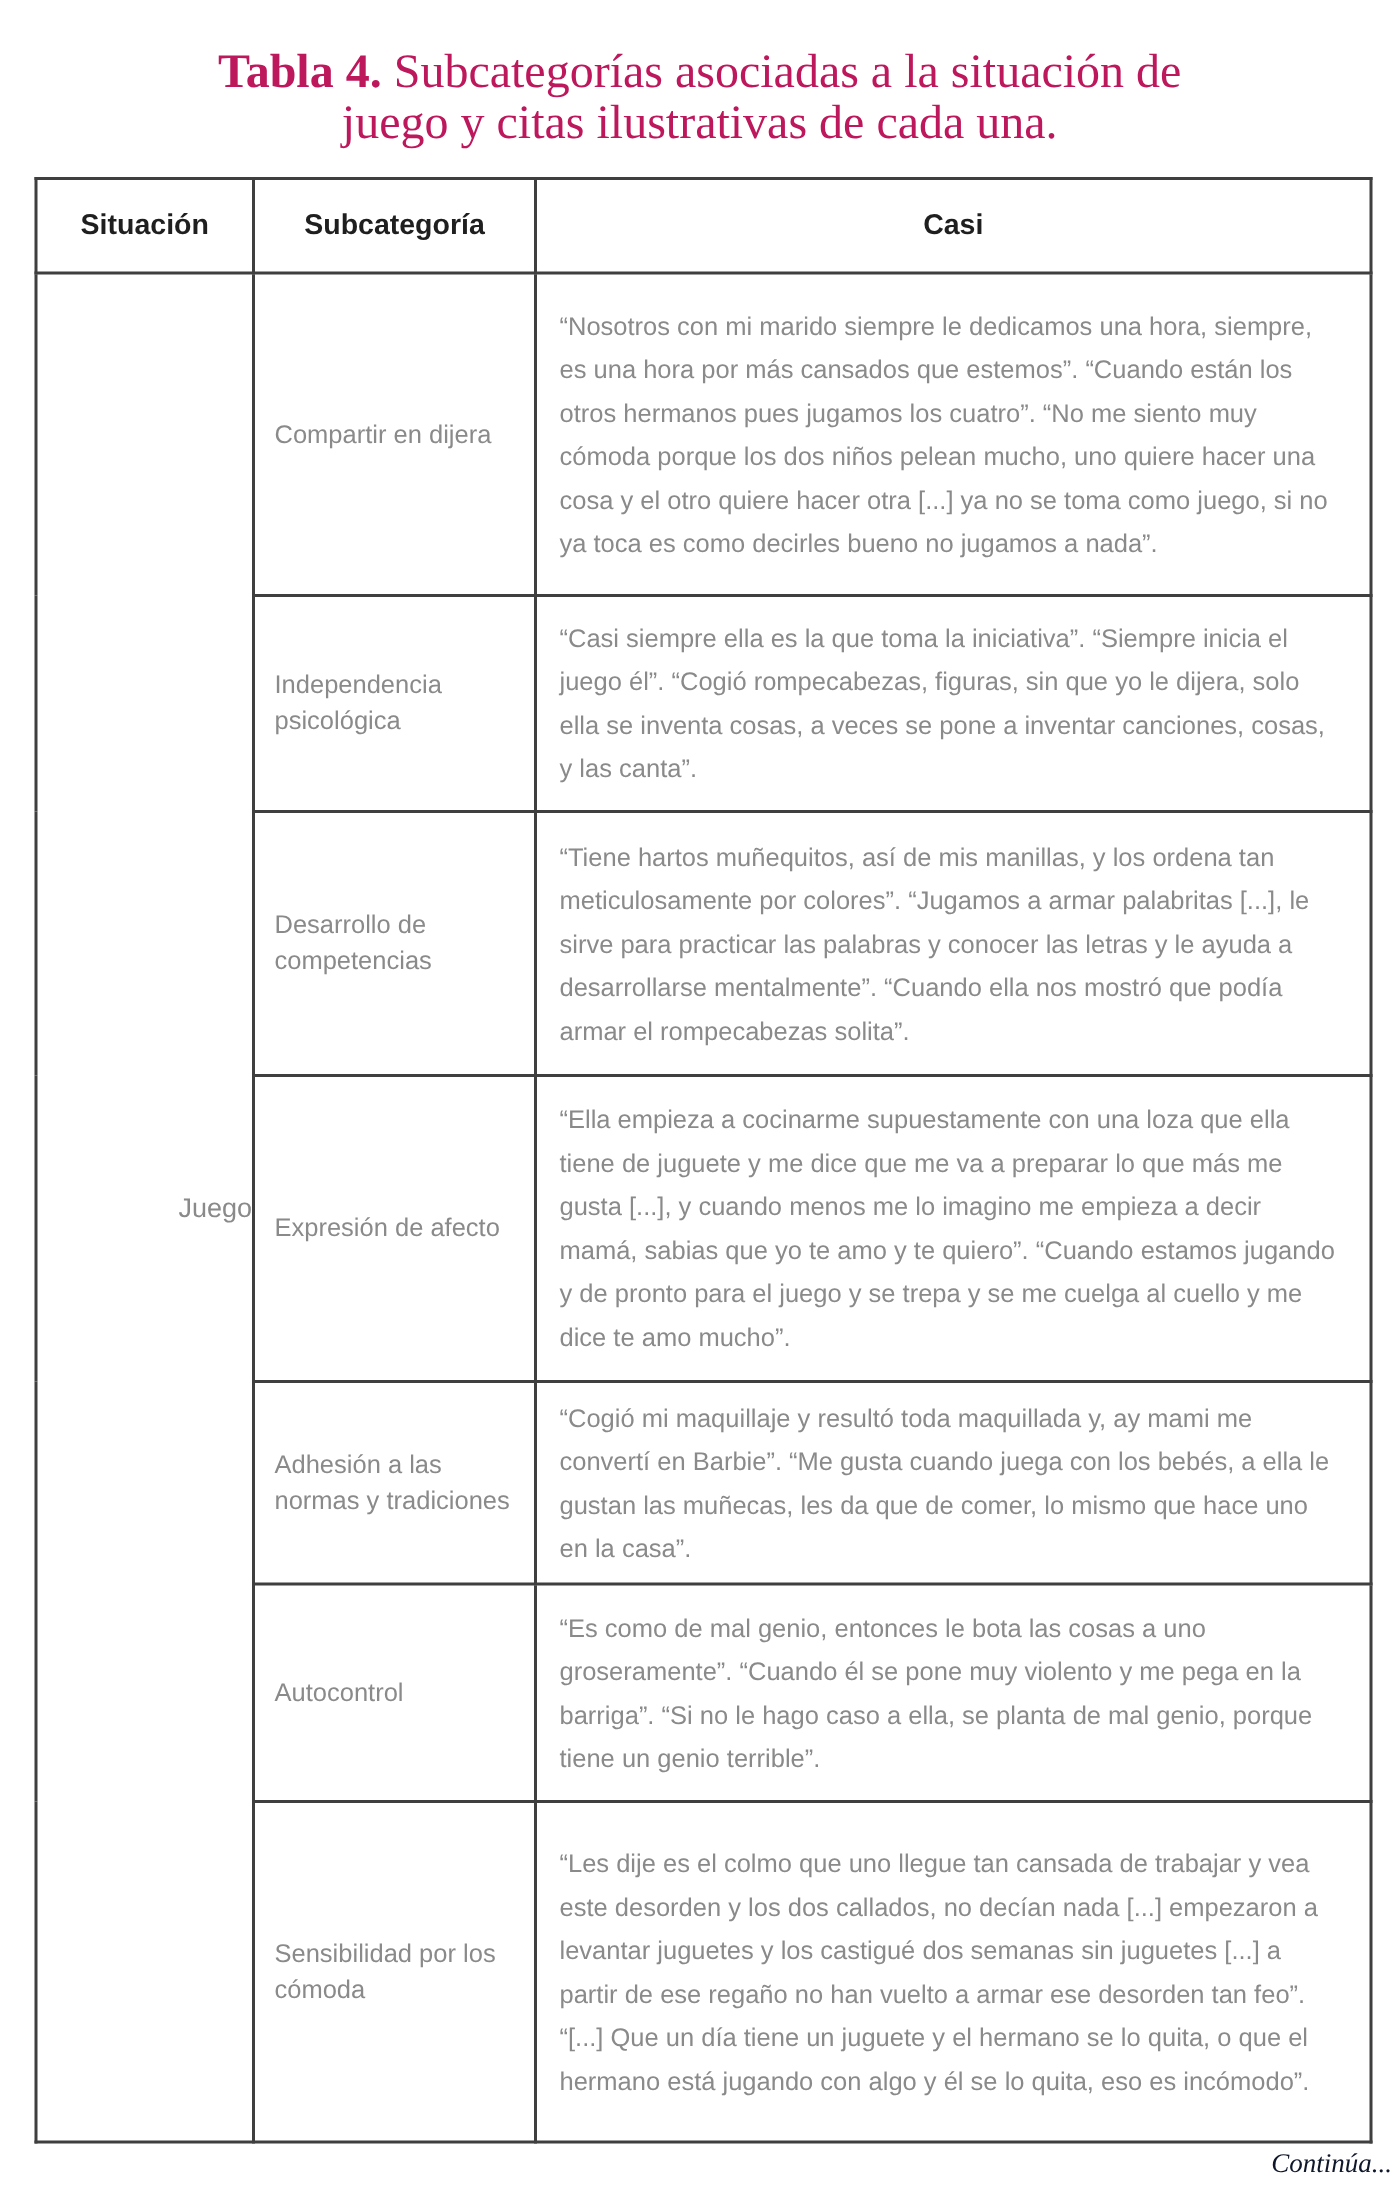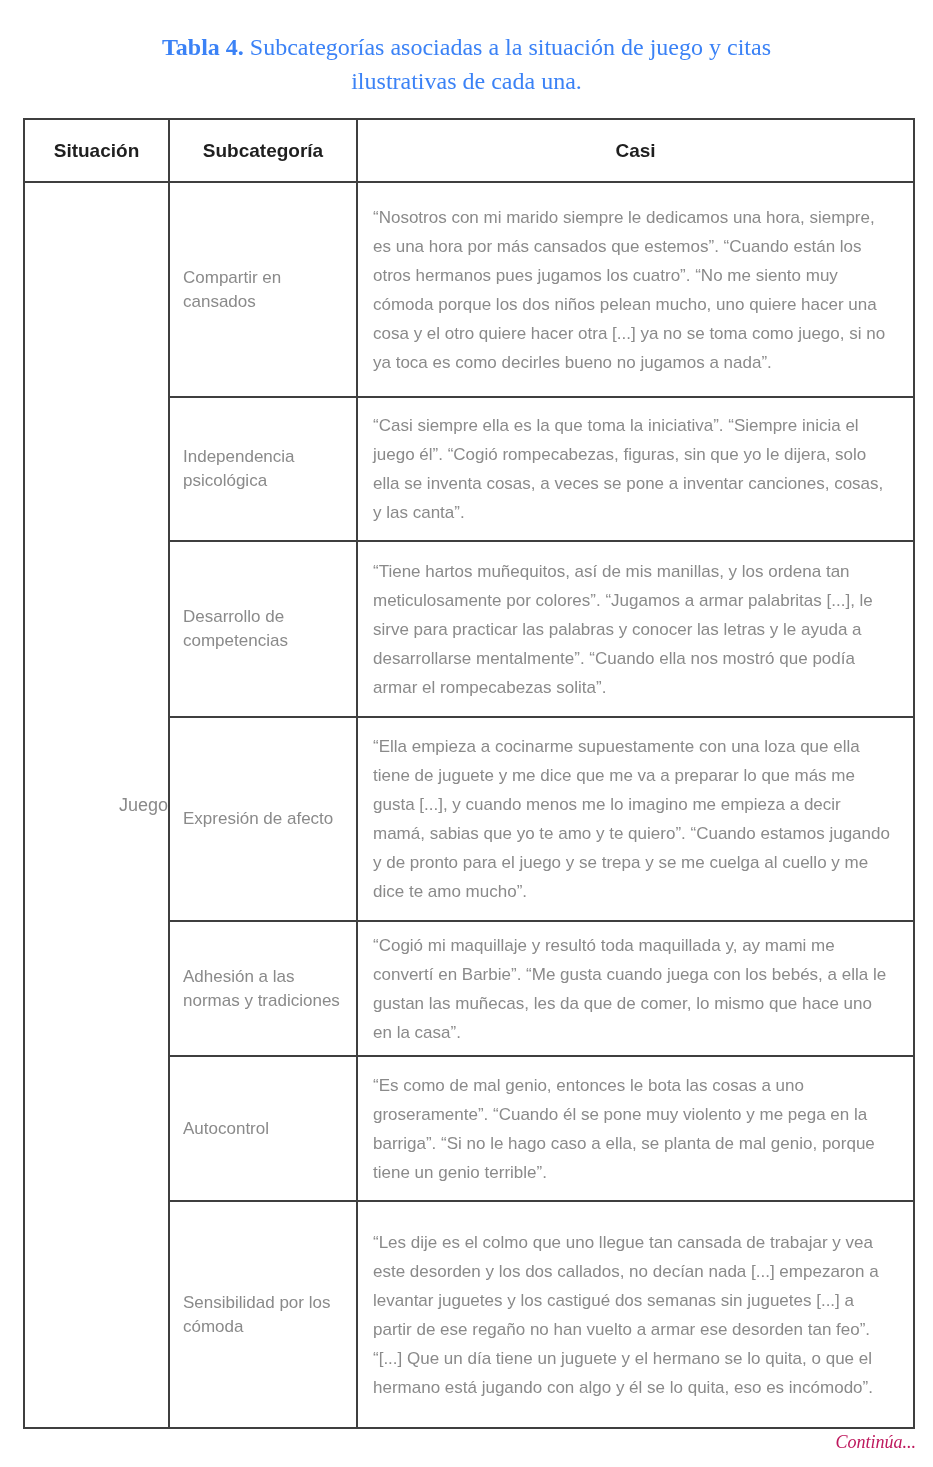--- a/index.html
+++ b/index.html
@@ -10,23 +10,23 @@
     position: relative;
     font-family: "Liberation Sans", sans-serif;
     color: #8a8a8a;
     overflow: hidden;
   }
   .caption {
     margin: 30px auto 0 auto;
     width: 680px;
     text-align: center;
     font-family: "Liberation Serif", serif;
-    font-size: 24px;
+    font-size: 32px;
     line-height: 34px;
-    color: #3b82f6;
+    color: #be185d;
   }
   .caption b { font-weight: bold; }
   table.main {
     position: absolute;
     left: 23px;
     top: 118px;
     width: 890px;
     border-collapse: collapse;
     table-layout: fixed;
   }
@@ -59,27 +59,27 @@
   }
   td.cita {
     padding: 8px 18px 8px 15px;
     font-size: 17px;
     line-height: 29px;
     color: #8a8a8a;
   }
   .continua {
     position: absolute;
     top: 1432px;
-    left: 26px;
+    left: 38px;
     width: 890px;
     text-align: right;
     font-family: "Liberation Serif", serif;
     font-style: italic;
     font-size: 18px;
-    color: #be185d;
+    color: #0f172a;
   }
 </style>
 </head>
 <body>
 
 <div class="caption">
   <b>Tabla 4.</b>
   <span>Subcategorías asociadas a la situación de juego y citas ilustrativas de cada una.</span>
 </div>
 
@@ -90,21 +90,21 @@
       <col class="c3">
     </colgroup>
   <tbody>
       <tr>
     <th>Situación</th>
     <th>Subcategoría</th>
     <th>Casi</th>
   </tr>
   <tr style="height:215px;">
     <td class="situacion" rowspan="7">Juego</td>
-    <td class="subcat">Compartir en cansados</td>
+    <td class="subcat">Compartir en dijera</td>
     <td class="cita">“Nosotros con mi marido siempre le dedicamos una hora, siempre, es una hora por más cansados que estemos”. “Cuando están los otros hermanos pues jugamos los cuatro”. “No me siento muy cómoda porque los dos niños pelean mucho, uno quiere hacer una cosa y el otro quiere hacer otra [...] ya no se toma como juego, si no ya toca es como decirles bueno no jugamos a nada”.</td>
   </tr>
   <tr style="height:144px;">
     <td class="subcat">Independencia psicológica</td>
     <td class="cita">“Casi siempre ella es la que toma la iniciativa”. “Siempre inicia el juego él”. “Cogió rompecabezas, figuras, sin que yo le dijera, solo ella se inventa cosas, a veces se pone a inventar canciones, cosas, y las canta”.</td>
   </tr>
   <tr style="height:176px;">
     <td class="subcat">Desarrollo de competencias</td>
     <td class="cita">“Tiene hartos muñequitos, así de mis manillas, y los ordena tan meticulosamente por colores”. “Jugamos a armar palabritas [...], le sirve para practicar las palabras y conocer las letras y le ayuda a desarrollarse mentalmente”. “Cuando ella nos mostró que podía armar el rompecabezas solita”.</td>
   </tr>

